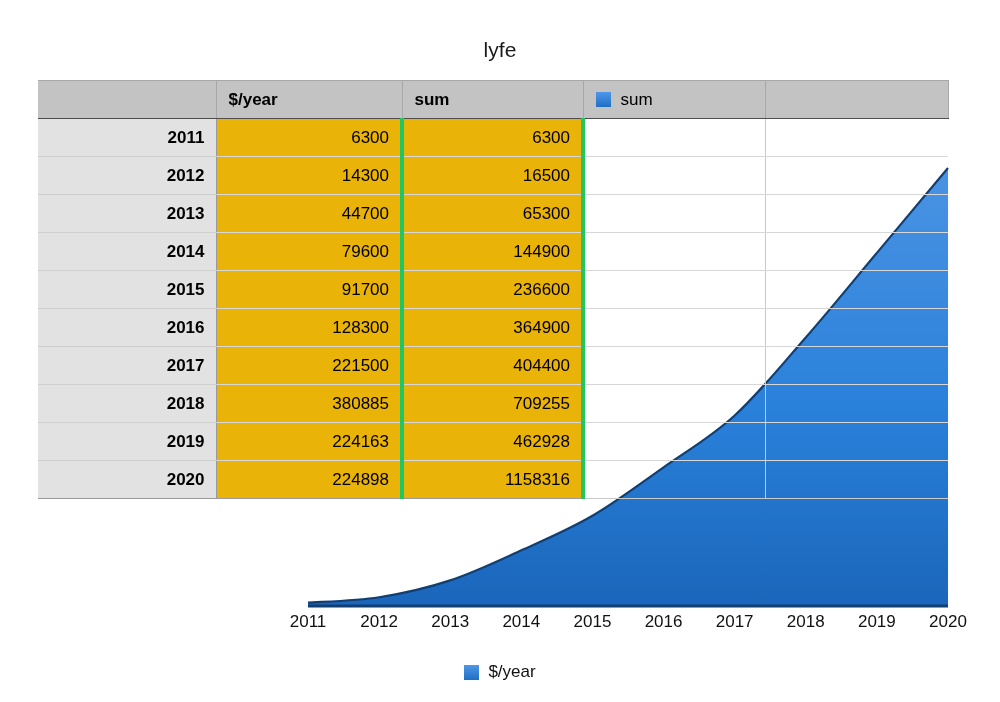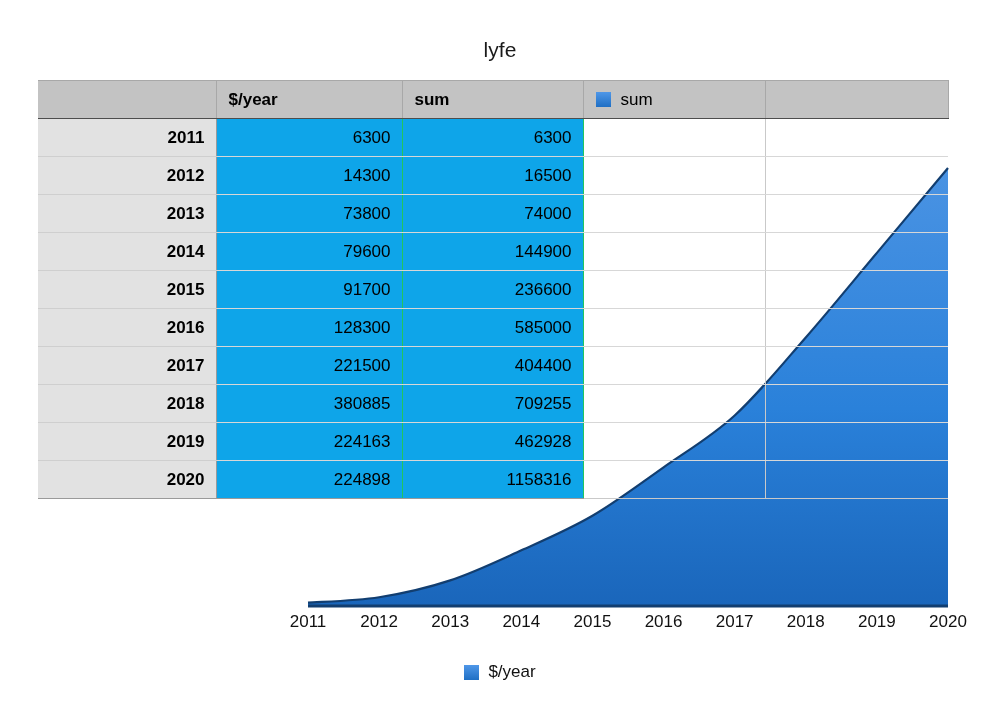--- a/index.html
+++ b/index.html
@@ -119,22 +119,22 @@
 
   .hdr-legend {
     display: flex;
     align-items: center;
   }
   .hdr-legend .legend-swatch { margin-right: 10px; }
   .hdr-legend .hdr-legend-label { font-weight: 400; font-size: 17px; }
 
   #data-table tbody td {
     height: 38px;
-    background: #0ea5e9;
-    border-right: 1px solid #22c55e;
+    background: #eab308;
+    border-right: 4px solid #22c55e;
     border-bottom: 1px solid #d7d7d7;
     padding: 0 11px;
     text-align: right;
     vertical-align: middle;
     box-sizing: border-box;
     color: #000;
     font-size: 17px;
     white-space: nowrap;
   }
   #data-table tbody td.year-cell {
@@ -202,43 +202,43 @@
       </tr>
       <tr>
         <td class="year-cell">2012</td>
         <td>14300</td>
         <td>16500</td>
         <td class="empty-cell"></td>
         <td class="empty-cell last"></td>
       </tr>
       <tr>
         <td class="year-cell">2013</td>
-        <td>73800</td>
-        <td>74000</td>
+        <td>44700</td>
+        <td>65300</td>
         <td class="empty-cell"></td>
         <td class="empty-cell last"></td>
       </tr>
       <tr>
         <td class="year-cell">2014</td>
         <td>79600</td>
         <td>144900</td>
         <td class="empty-cell"></td>
         <td class="empty-cell last"></td>
       </tr>
       <tr>
         <td class="year-cell">2015</td>
         <td>91700</td>
         <td>236600</td>
         <td class="empty-cell"></td>
         <td class="empty-cell last"></td>
       </tr>
       <tr>
         <td class="year-cell">2016</td>
         <td>128300</td>
-        <td>585000</td>
+        <td>364900</td>
         <td class="empty-cell"></td>
         <td class="empty-cell last"></td>
       </tr>
       <tr>
         <td class="year-cell">2017</td>
         <td>221500</td>
         <td>404400</td>
         <td class="empty-cell"></td>
         <td class="empty-cell last"></td>
       </tr>

